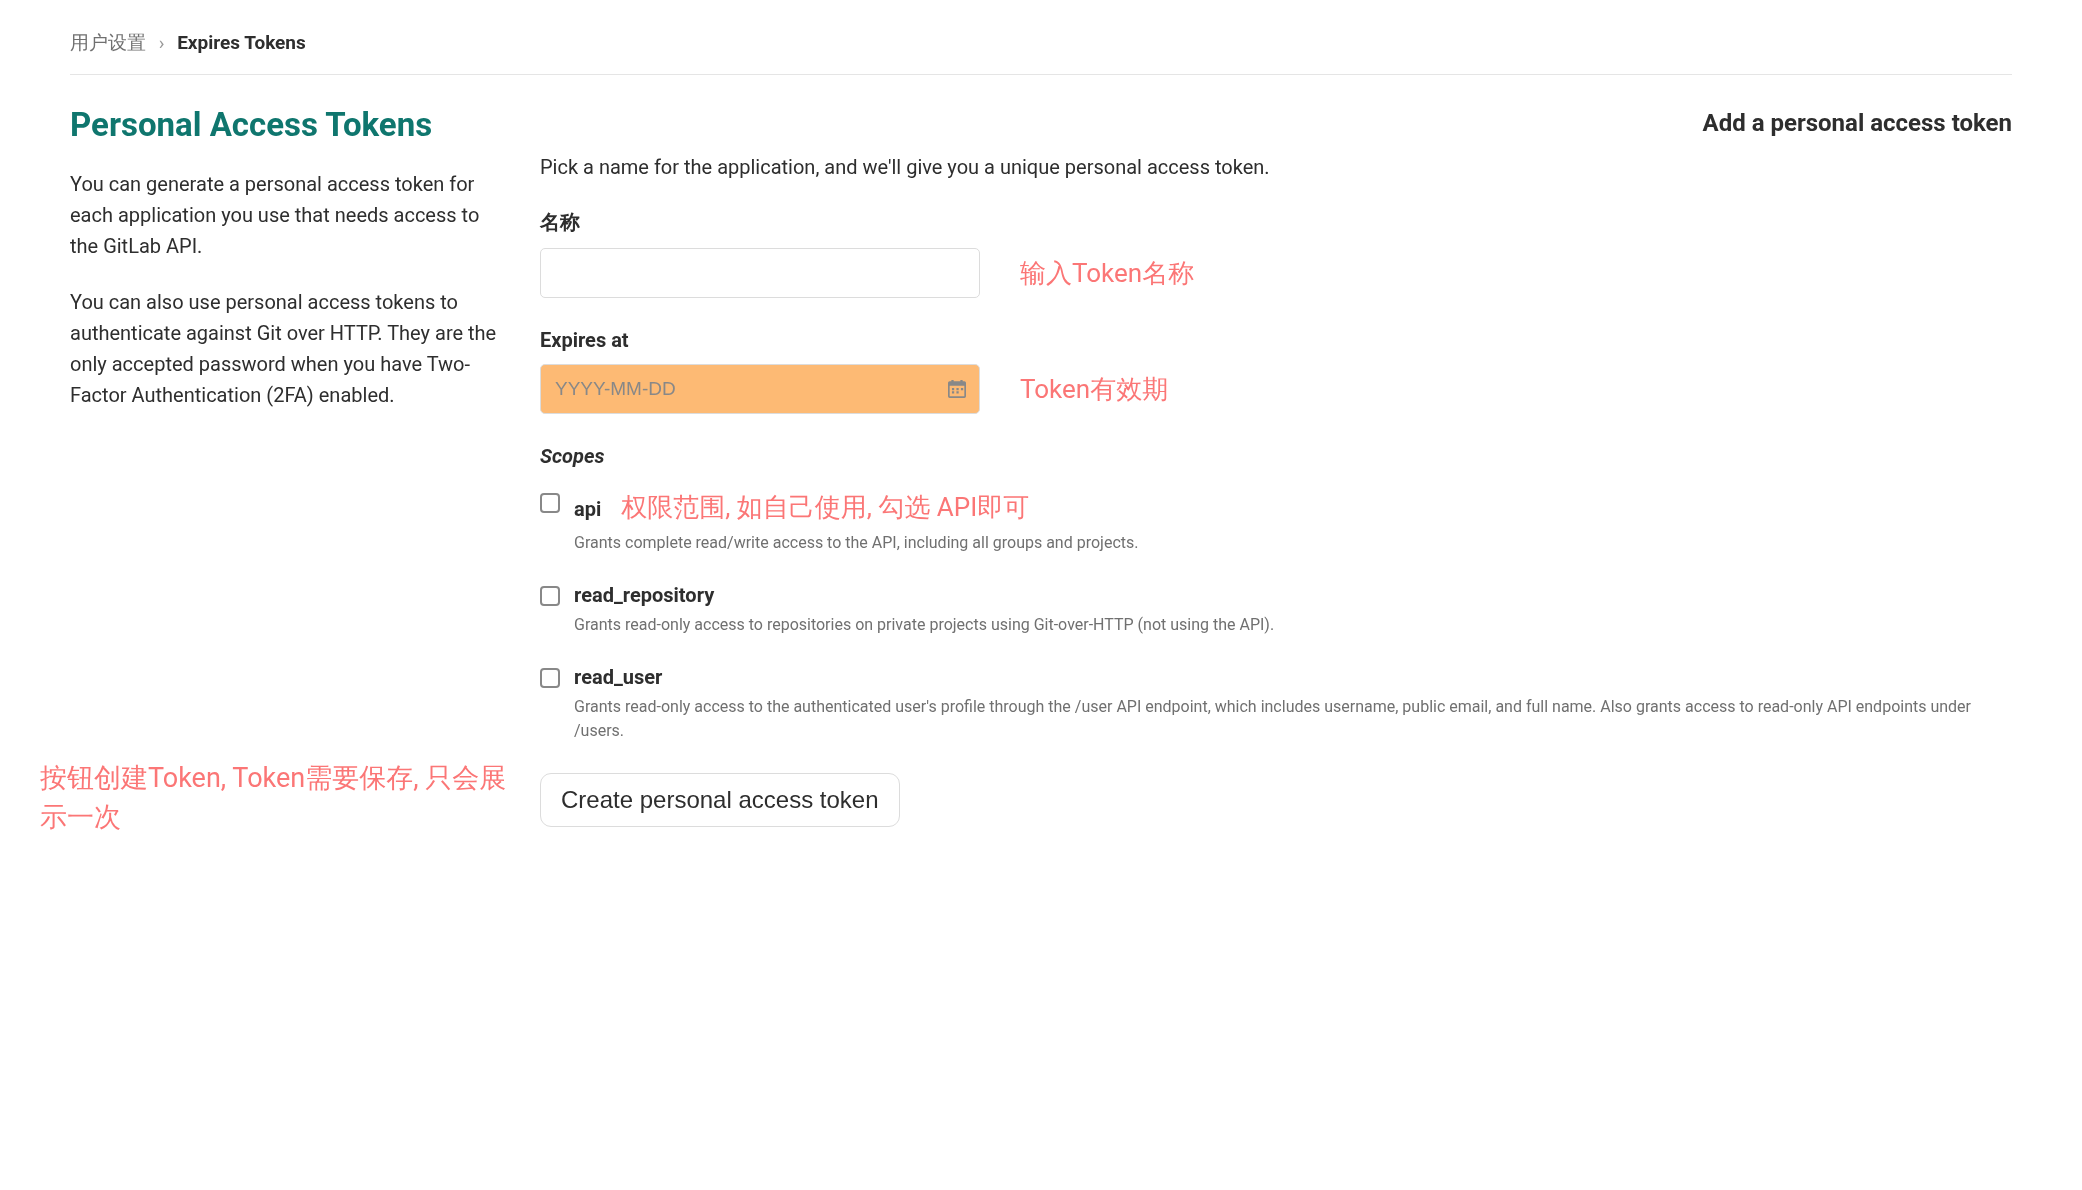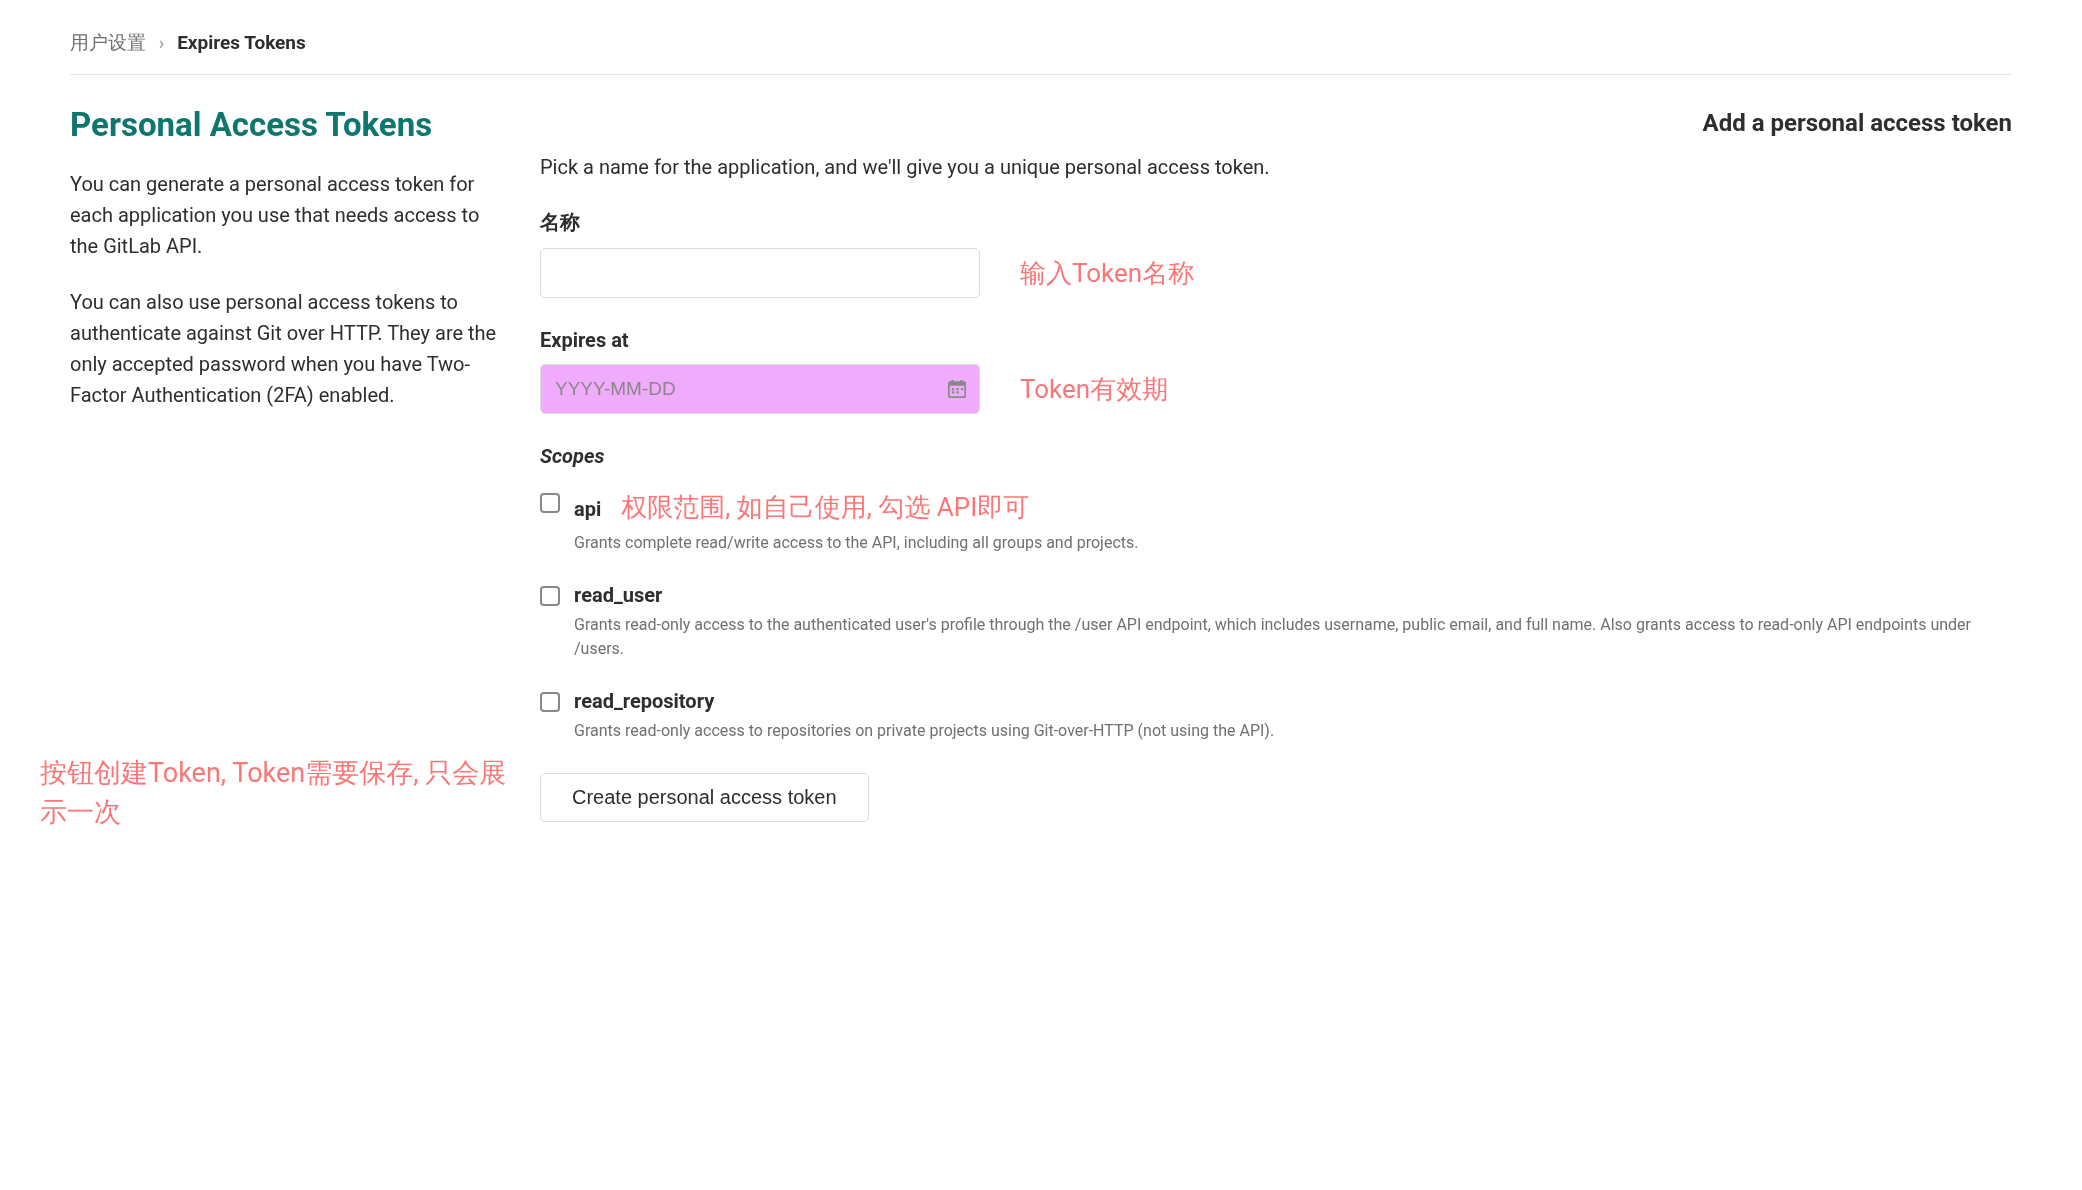--- a/index.html
+++ b/index.html
@@ -114,21 +114,21 @@
     }
     
     .date-input {
       width: 100%;
       height: 50px;
       border: 1px solid #dcdcdc;
       border-radius: 5px;
       padding: 0 44px 0 14px;
       font-size: 19px;
       color: #333;
-      background: #f0abfc;
+      background: #fdba74;
     }
     
     .date-input::placeholder {
       color: #888;
     }
     
     .calendar-icon {
       position: absolute;
       right: 14px;
       top: 50%;
@@ -196,26 +196,26 @@
     
     .scope-desc {
       font-size: 16px;
       color: #707070;
       line-height: 1.5;
       margin-top: 6px;
     }
     
     .submit-button {
       display: inline-block;
-      padding: 12px 31px;
-      font-size: 20px;
+      padding: 12px 20px;
+      font-size: 24px;
       color: #2e2e2e;
       background: #fff;
       border: 1px solid #dcdcdc;
-      border-radius: 5px;
+      border-radius: 11px;
       cursor: pointer;
     }
     
     .bottom-annotation {
       position: absolute;
       left: -30px;
       bottom: -10px;
       width: 470px;
       font-size: 27px;
       color: #fb7676;
@@ -278,32 +278,32 @@
             <span class="scope-name">api</span>
             <span class="annotation">权限范围, 如自己使用, 勾选 API即可</span>
           </div>
           <div class="scope-desc">Grants complete read/write access to the API, including all groups and projects.</div>
         </div>
       </div>
 
       <div class="scope-item">
         <div class="checkbox"></div>
         <div class="scope-content">
+          <span class="scope-name">read_repository</span>
+          <div class="scope-desc">Grants read-only access to repositories on private projects using Git-over-HTTP (not using the API).</div>
+        </div>
+      </div>
+
+      <div class="scope-item">
+        <div class="checkbox"></div>
+        <div class="scope-content">
           <span class="scope-name">read_user</span>
           <div class="scope-desc">Grants read-only access to the authenticated user's profile through the /user API endpoint, which includes username, public email, and full name. Also grants access to read-only API endpoints under /users.</div>
         </div>
       </div>
-
-      <div class="scope-item">
-        <div class="checkbox"></div>
-        <div class="scope-content">
-          <span class="scope-name">read_repository</span>
-          <div class="scope-desc">Grants read-only access to repositories on private projects using Git-over-HTTP (not using the API).</div>
-        </div>
-      </div>
     </div>
 
     <button class="submit-button">Create personal access token</button>
   </div>
 
   <div class="bottom-annotation">按钮创建Token, Token需要保存, 只会展示一次</div>
 
 </div>
 
 </body></html>

